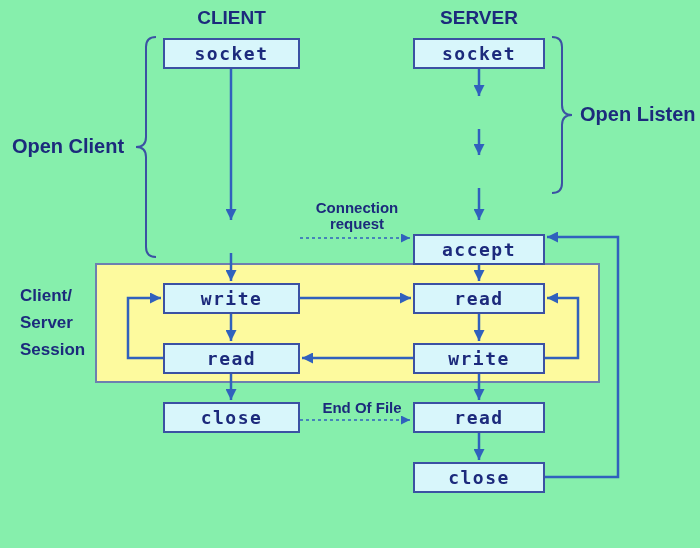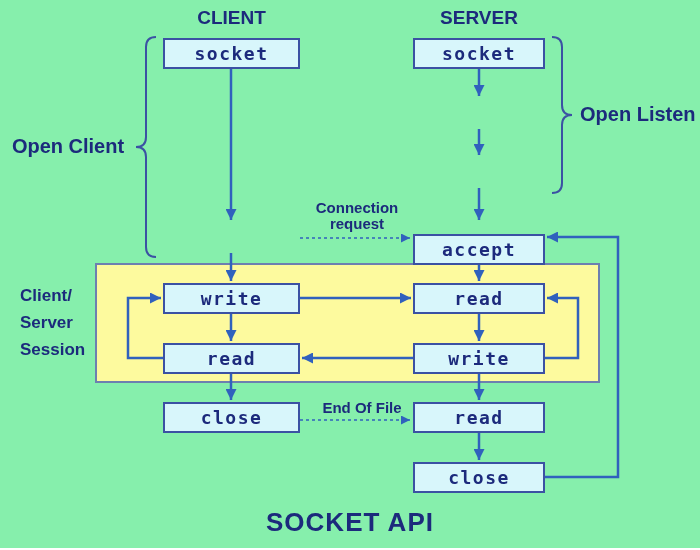--- a/index.html
+++ b/index.html
@@ -103,15 +103,14 @@
 
   <div class="lbl open-listen">Open Listen</div>
 
   <div class="lbl conn-request">
     <div>Connection</div>
     <div>request</div>
   </div>
 
   <div class="lbl end-of-file">End Of File</div>
 
-  <div class="lbl main-title">SOCKET API</div>
 
 </div>
 
 </body></html>

